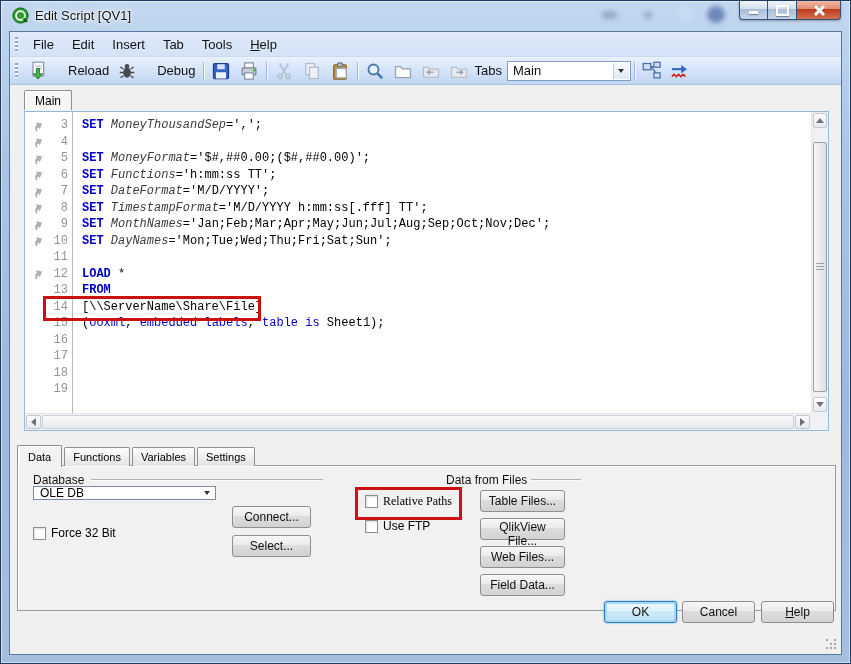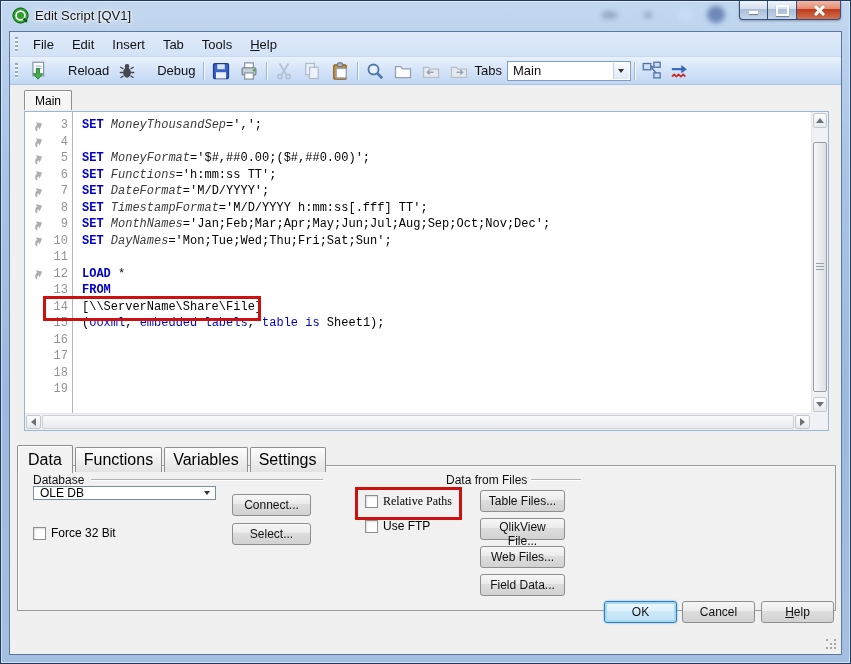--- a/index.html
+++ b/index.html
@@ -80,33 +80,33 @@
   .td{width:0;height:0;border-left:4px solid transparent;border-right:4px solid transparent;border-top:5px solid #6e7278;}
   .tl{width:0;height:0;border-top:4px solid transparent;border-bottom:4px solid transparent;border-right:5px solid #6e7278;}
   .tr{width:0;height:0;border-top:4px solid transparent;border-bottom:4px solid transparent;border-left:5px solid #6e7278;}
   .vthumb{position:absolute;left:1px;right:1px;top:30px;height:248px;border:1px solid #9a9ea6;border-radius:2px;
     background:linear-gradient(90deg,#f7f7f7,#dddfe3);}
   .vthumb::after{content:'';position:absolute;left:50%;top:50%;width:8px;height:8px;transform:translate(-50%,-50%);
     background:repeating-linear-gradient(180deg,#9aa0a8 0 1px,transparent 1px 3px);}
   .hthumb{position:absolute;top:1px;bottom:1px;left:17px;right:17px;border:1px solid #cdd1d7;border-radius:2px;
     background:linear-gradient(#f9f9f9,#e8eaee);}
   
-  .ptabs{position:absolute;left:7px;top:359px;display:flex;z-index:2;font-size:16px;}
+  .ptabs{position:absolute;left:7px;top:359px;display:flex;z-index:2;font-size:11px;}
   .ptab{padding:3px 8px 2px;margin-right:2px;margin-top:3px;background:linear-gradient(#fdfdfd,#e3e3e3);
     border:1px solid #8e8e8e;border-bottom:none;border-radius:2px 2px 0 0;}
   .ptab.active{margin-top:0;padding:5px 10px 4px;background:#f2f2f2;position:relative;top:1px;z-index:3;box-shadow:inset 1px 1px 0 #fff;}
   .panel{position:absolute;left:7px;top:380px;width:819px;height:146px;border:1px solid #9a9a9a;background:#f1f1f1;
     box-shadow:inset 1px 1px 0 #fcfcfc;box-sizing:border-box;font-size:12px;}
   .plabel{position:absolute;color:#111;}
   .gline{position:absolute;height:1px;background:#b2b2b2;box-shadow:0 1px 0 #fdfdfd;}
   .combo{position:absolute;background:#fff;border:1px solid #7b8ca0;box-sizing:border-box;display:flex;align-items:center;padding-left:6px;}
   .combo .ar{position:absolute;right:5px;top:50%;transform:translateY(-50%);}
   .btn{font-family:"Liberation Sans",sans-serif;font-size:12px;color:#111;border:1px solid #8e8e8e;border-radius:3px;
     background:linear-gradient(#f7f7f7,#ebebeb 45%,#dddddd 46%,#d2d2d2);box-sizing:border-box;}
-  .pbtn{position:absolute;width:79px;height:22px;}
+  .pbtn{position:absolute;width:79px;height:22px;margin-top:12px;}
   .file-btn{width:85px;height:22px;flex:none;}
   .fileBtns{position:absolute;left:462px;top:24px;display:flex;flex-direction:column;gap:6px;}
   .cbrow{position:absolute;display:flex;align-items:center;gap:5px;}
   .cbox{width:13px;height:13px;background:#fff;border:1px solid #8e8e8e;box-sizing:border-box;box-shadow:inset 1px 1px 2px #dcdcdc;flex:none;}
   .rp-box{position:absolute;left:337px;top:21px;width:101px;height:27px;border:3px solid var(--annotation-red,#cc1111);z-index:4;}
   
   .fbtn{position:absolute;width:73px;height:22px;top:516px;}
   .fbtn.ok{left:594px;border-color:#2d7cbc;box-shadow:0 0 0 2px #a9d9f2 inset,0 0 2px #5aabdd;
     background:linear-gradient(#eef8fe,#dff2fc 45%,#cdeafa 46%,#c0e2f6);}
   .fbtn.cancel{left:672px;}

